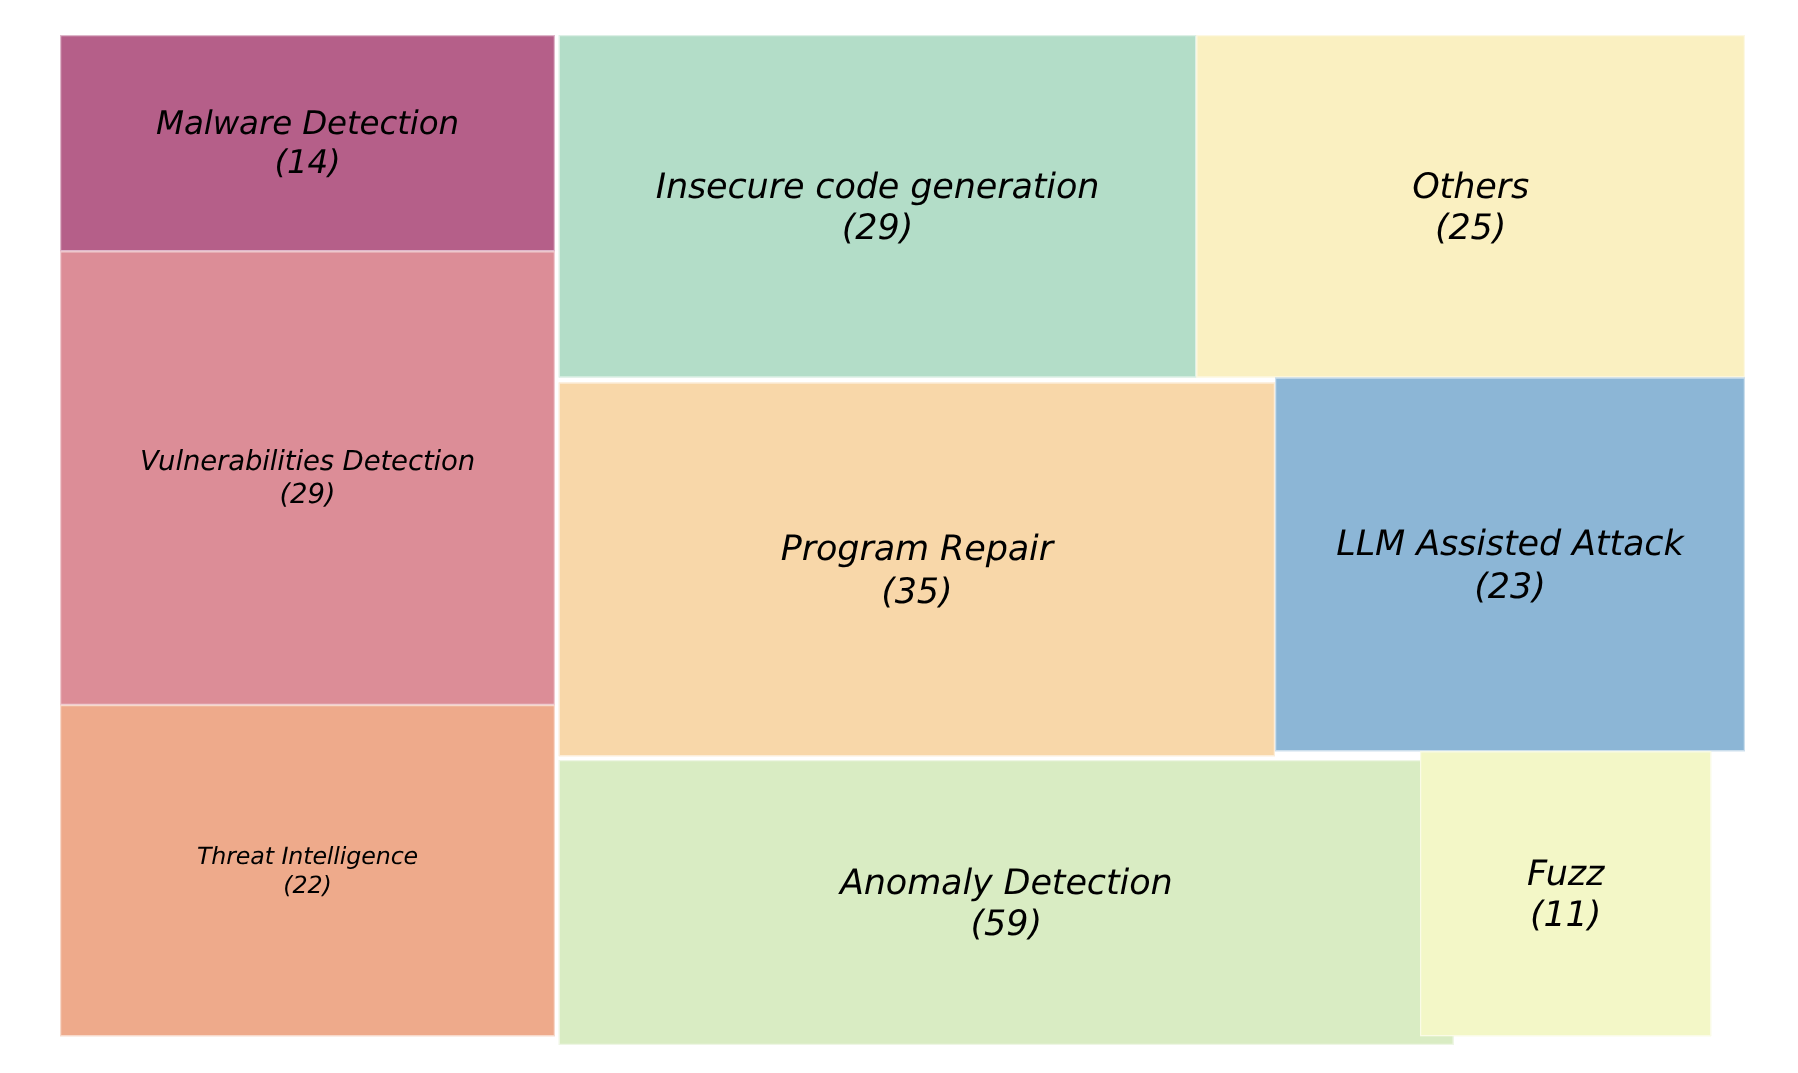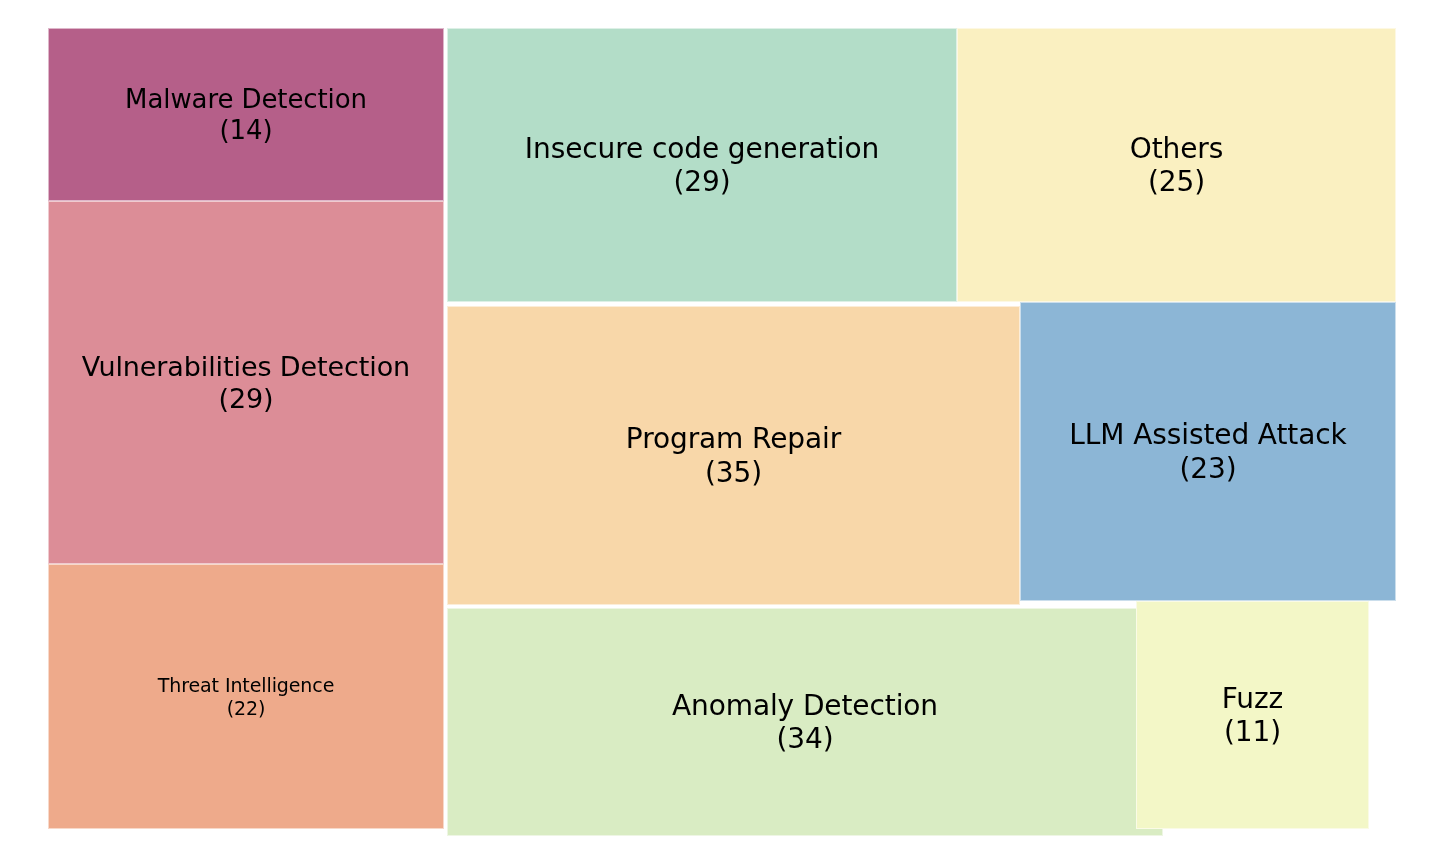--- a/index.html
+++ b/index.html
@@ -11,20 +11,21 @@
     width: 1438px;
     height: 858px;
     font-family: "DejaVu Sans", sans-serif;
     overflow: hidden;
   }
   #treemap-figure {
     position: relative;
     width: 1438px;
     height: 708px;
     background: #ffffff;
+    font-style: italic;
   }
   #treemap-plot {
     position: absolute;
     left: 48px;
     top: 28px;
     width: 1348px;
     height: 801px;
   }
   .tm-tile {
     position: absolute;
@@ -51,21 +52,21 @@
 
 <div id="treemap-figure">
   <div id="treemap-plot">
       <div class="tm-tile" style="left: 0px; top: 0px; width: 396px; height: 173px; background: rgb(181, 95, 137);">
         <div class="tm-label" style="font-size: 26px;">
           <span class="tm-name">Malware Detection</span>
           <span class="tm-value">(14)</span>
         </div>
       </div>
       <div class="tm-tile" style="left: 0px; top: 173px; width: 396px; height: 363px; background: rgb(220, 141, 151);">
-        <div class="tm-label" style="font-size: 27px;">
+        <div class="tm-label" style="font-size: 22px;">
           <span class="tm-name">Vulnerabilities Detection</span>
           <span class="tm-value">(29)</span>
         </div>
       </div>
       <div class="tm-tile" style="left: 0px; top: 536px; width: 396px; height: 265px; background: rgb(238, 170, 139);">
         <div class="tm-label" style="font-size: 19px;">
           <span class="tm-name">Threat Intelligence</span>
           <span class="tm-value">(22)</span>
         </div>
       </div>
@@ -89,21 +90,21 @@
       </div>
       <div class="tm-tile" style="left: 972px; top: 274px; width: 376px; height: 299px; background: rgb(140, 182, 214);">
         <div class="tm-label" style="font-size: 28px;">
           <span class="tm-name">LLM Assisted Attack</span>
           <span class="tm-value">(23)</span>
         </div>
       </div>
       <div class="tm-tile" style="left: 399px; top: 580px; width: 716px; height: 228px; background: rgb(217, 236, 195);">
         <div class="tm-label" style="font-size: 28px;">
           <span class="tm-name">Anomaly Detection</span>
-          <span class="tm-value">(34)</span>
+          <span class="tm-value">(59)</span>
         </div>
       </div>
       <div class="tm-tile" style="left: 1088px; top: 573px; width: 233px; height: 228px; background: rgb(243, 247, 199);">
         <div class="tm-label" style="font-size: 28px;">
           <span class="tm-name">Fuzz</span>
           <span class="tm-value">(11)</span>
         </div>
       </div>
     </div>
 </div>

